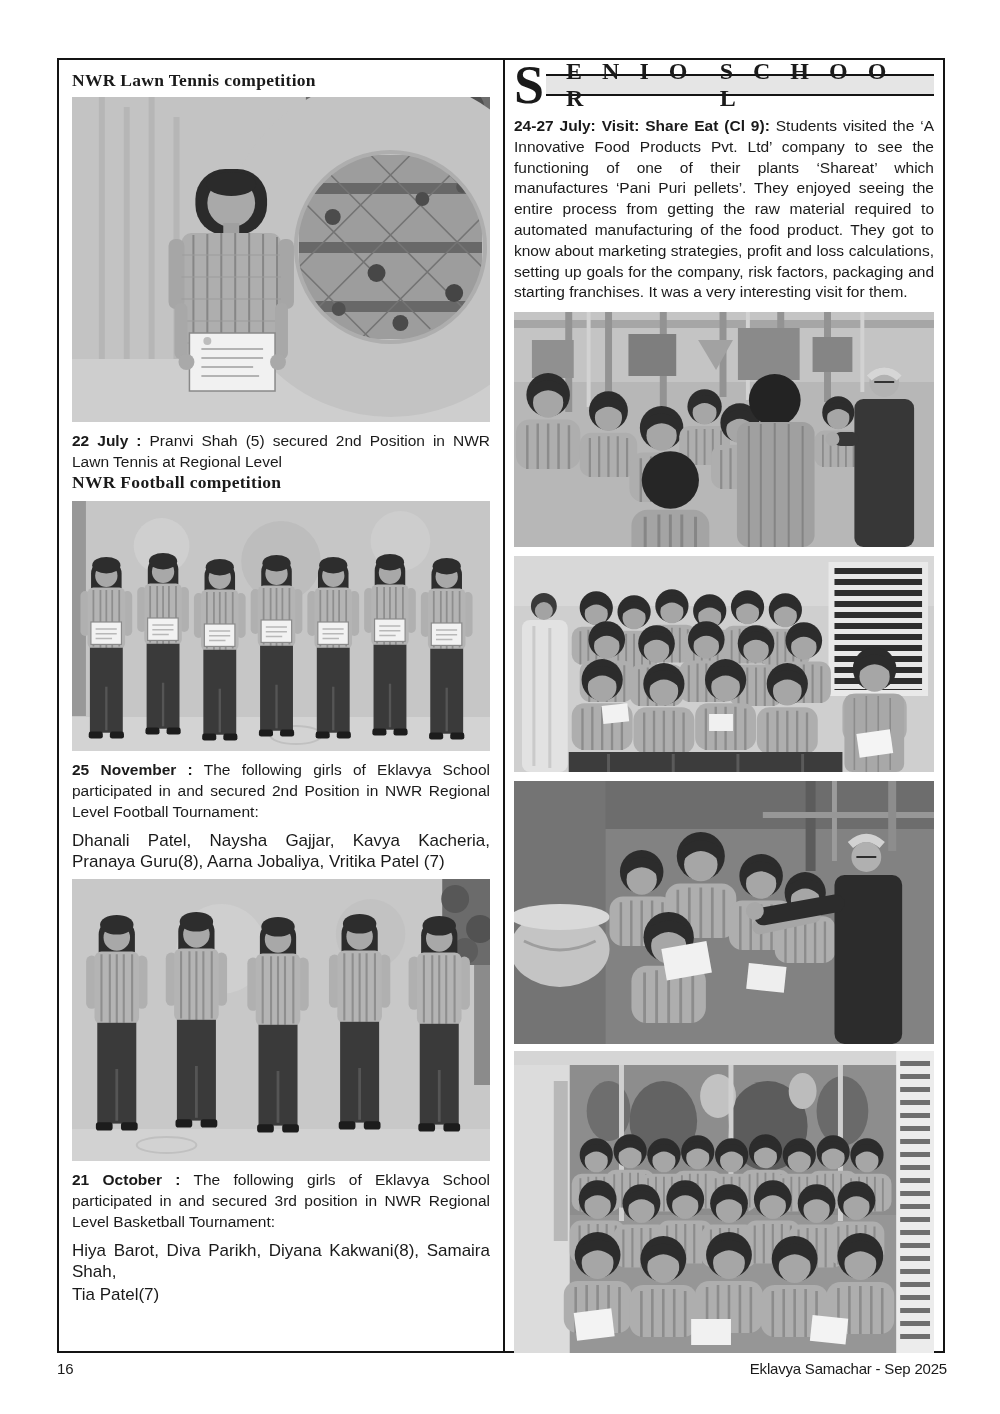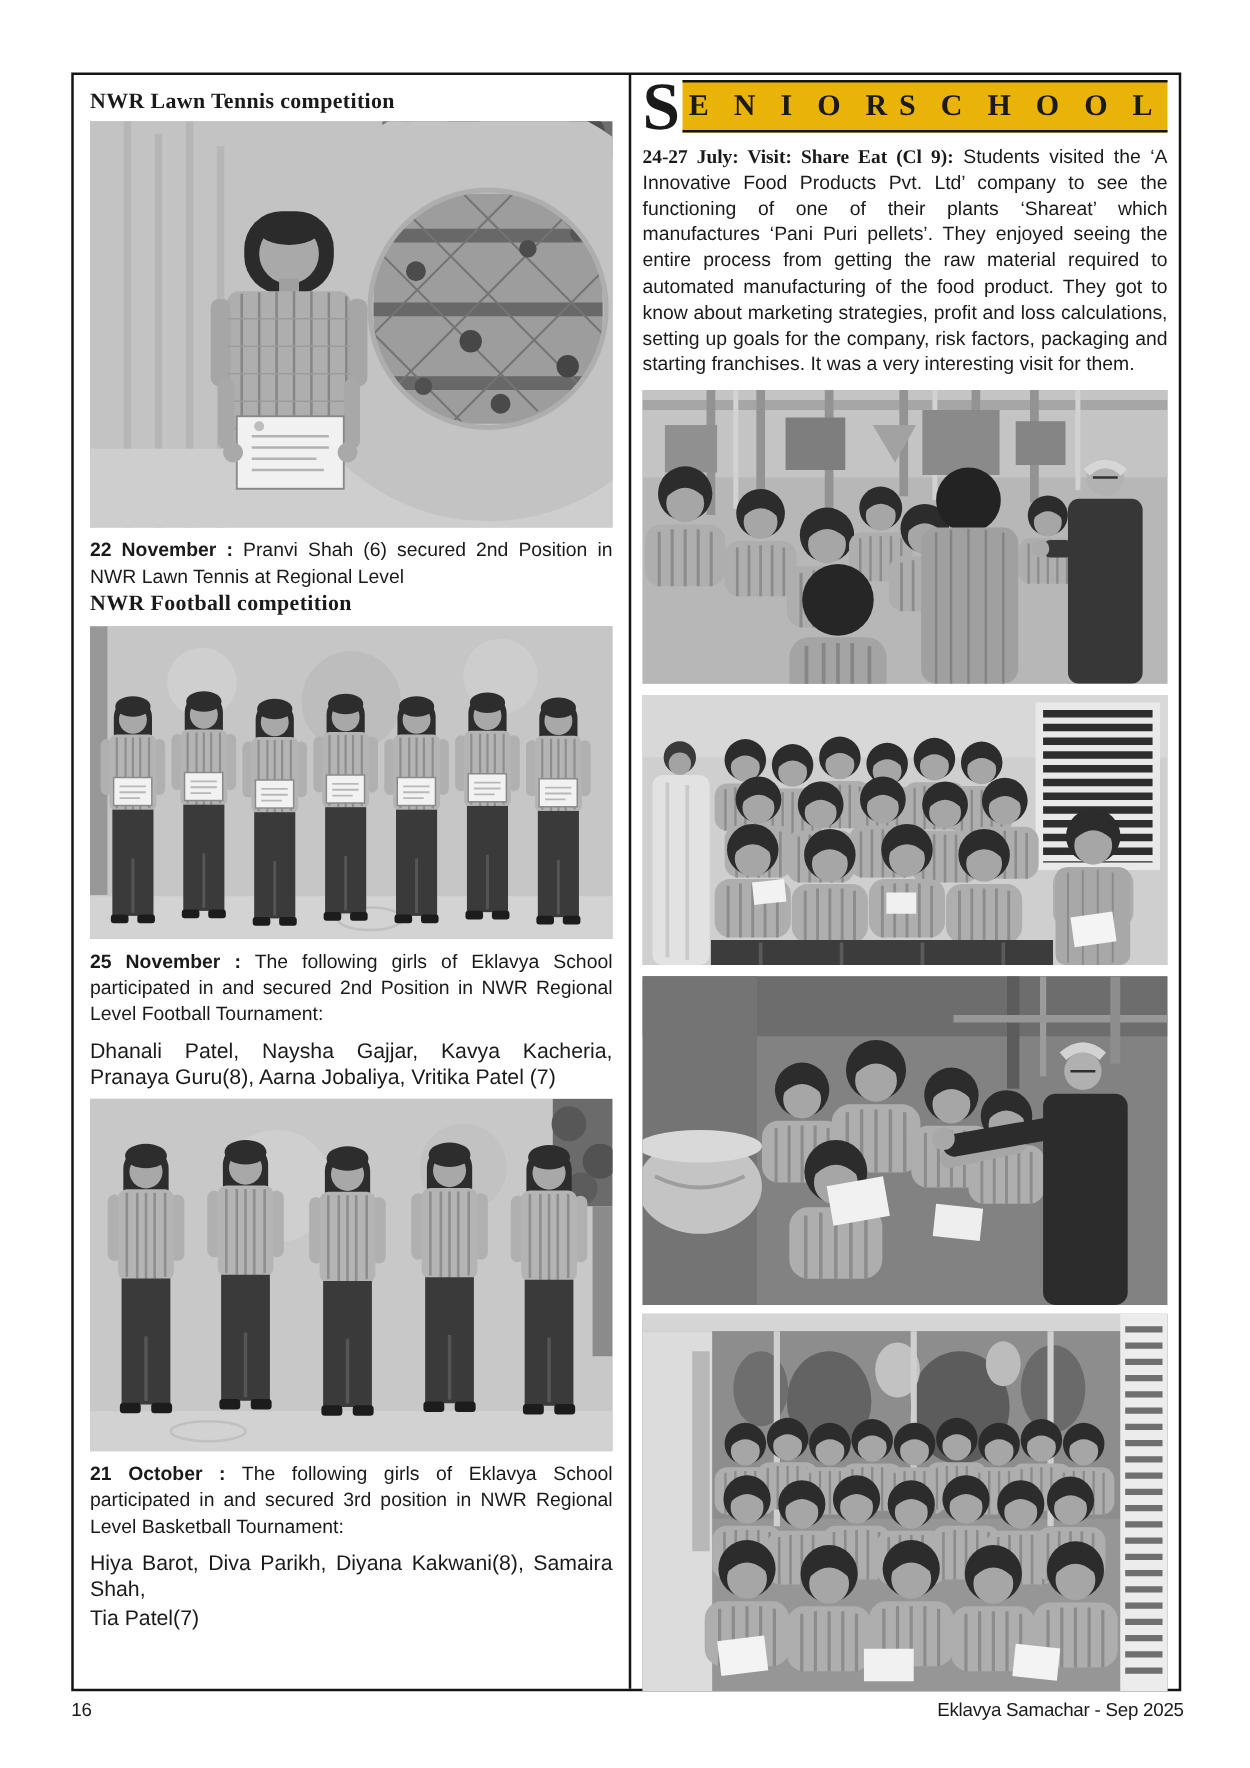--- a/index.html
+++ b/index.html
@@ -28,28 +28,28 @@
   p.names{margin:8px 0 0 0;font-size:17px;line-height:21px;text-align:justify;}
   .cap2{margin-top:12px;}
   .cap3{margin-top:14px;}
   .names3{margin-top:6px;text-align:left;}
   .names3 span{display:block;}
   .names3 span + span{margin-top:2px;}
   
   .banner{display:flex;align-items:center;height:42px;}
   .banner-s{font-family:"Liberation Serif",serif;font-weight:700;font-size:54px;
             line-height:42px;position:relative;z-index:2;}
-  .banner-band{flex:1;margin-left:2px;height:42px;background:#eab308;
+  .banner-band{flex:1;margin-left:2px;height:22px;background:#e5e5e5;
                border-top:2.5px solid #141414;border-bottom:2.5px solid #141414;
                display:flex;align-items:center;justify-content:space-between;
-               padding:0 5px;box-sizing:border-box;
+               padding:0 20px;box-sizing:border-box;
                font-family:"Liberation Serif",serif;font-weight:700;font-size:24px;
                letter-spacing:7px;}
   p.article{margin:10px 0 0 0;font-size:15.5px;line-height:20.8px;text-align:justify;}
-  p.article b{font-weight:700;font-family:Liberation Serif, serif;}
+  p.article b{font-weight:700;}
   .footer{position:absolute;left:57px;right:53px;top:1360px;display:flex;
           justify-content:space-between;font-size:15px;letter-spacing:-.2px;gap:24px;}
 </style>
 </head>
 <body>
 
 <svg width="0" height="0" style="position:absolute" aria-hidden="true">
   <defs>
     <g id="sym-girl">
       <rect x="12" y="8" width="26" height="34" rx="11" fill="#2d2d2d"></rect>
@@ -125,22 +125,22 @@
         <rect x="103" y="206" width="13" height="56" rx="6" fill="#a8a8a8"></rect>
         <rect x="204" y="206" width="13" height="56" rx="6" fill="#a8a8a8"></rect>
         <rect x="118" y="236" width="86" height="58" fill="#f1f1f1" stroke="#898989" stroke-width="1.5"></rect>
         <path d="M130 252 H192 M130 261 H192 M130 270 H182 M130 279 H188" stroke="#b3b3b3" stroke-width="2" fill="none"></path>
         <circle cx="136" cy="244" r="4" fill="#bdbdbd"></circle>
         <circle cx="115" cy="265" r="8" fill="#a9a9a9"></circle>
           <circle cx="207" cy="265" r="8" fill="#a9a9a9"></circle>
       </svg>
 
       <p class="cap">
-        <b>22 November :</b>
-        <span>Pranvi Shah (6) secured 2nd Position in NWR Lawn Tennis at Regional Level</span>
+        <b>22 July :</b>
+        <span>Pranvi Shah (5) secured 2nd Position in NWR Lawn Tennis at Regional Level</span>
       </p>
 
       <h2 class="sec sec2">NWR Football competition</h2>
 
       <svg class="photo ph-foot" viewBox="0 0 420 250" preserveAspectRatio="none">
         <rect width="420" height="250" fill="#c6c6c6"></rect>
         <circle cx="210" cy="60" r="40" fill="#bdbdbd"></circle>
           <circle cx="330" cy="40" r="30" fill="#cdcdcd"></circle>
         <circle cx="90" cy="45" r="28" fill="#cfcfcf"></circle>
         <rect x="0" y="0" width="14" height="215" fill="#989898"></rect>

